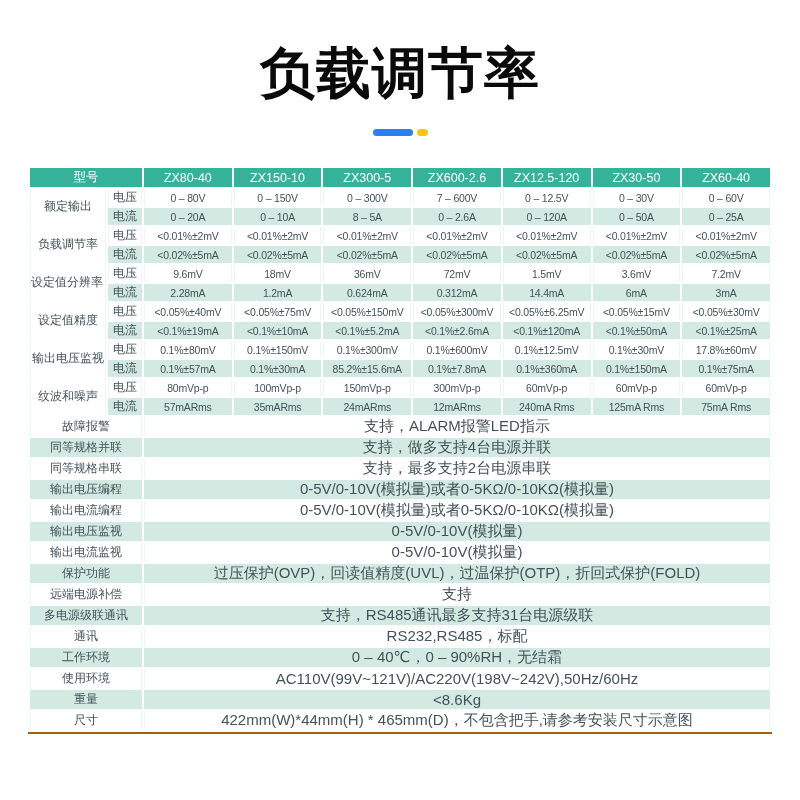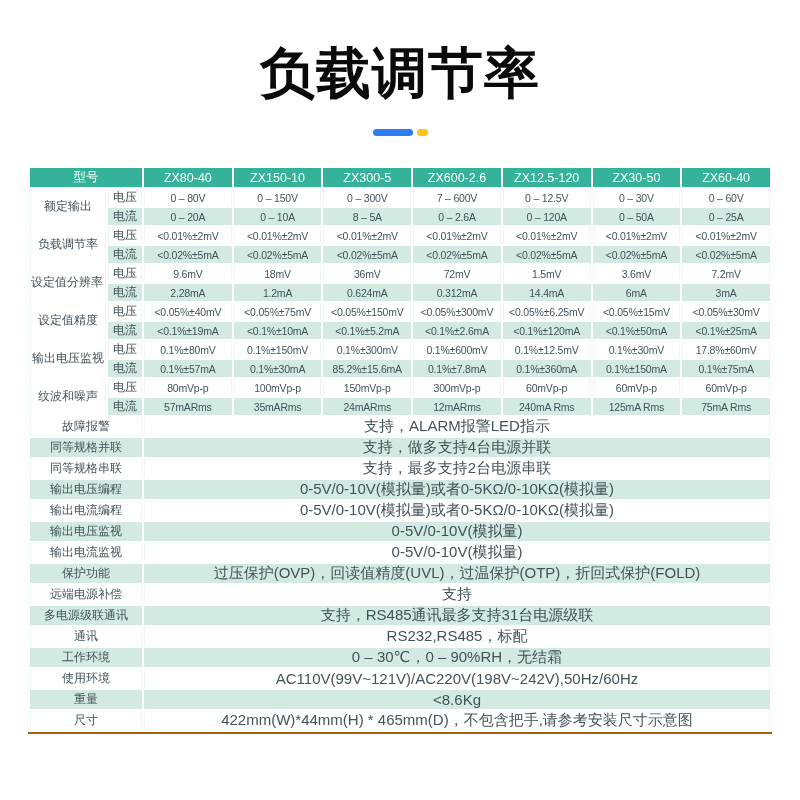--- a/index.html
+++ b/index.html
@@ -274,21 +274,21 @@
     <tr class="single">
       <td colspan="2" class="lbl g">多电源级联通讯</td>
       <td colspan="7" class="wide g">支持，RS485通讯最多支持31台电源级联</td>
     </tr>
     <tr class="single">
       <td colspan="2" class="lbl">通讯</td>
       <td colspan="7" class="wide">RS232,RS485，标配</td>
     </tr>
     <tr class="single">
       <td colspan="2" class="lbl g">工作环境</td>
-      <td colspan="7" class="wide g">0 – 30℃，0 – 90%RH，无结霜</td>
+      <td colspan="7" class="wide g">0 – 40℃，0 – 90%RH，无结霜</td>
     </tr>
     <tr class="single">
       <td colspan="2" class="lbl">使用环境</td>
       <td colspan="7" class="wide">AC110V(99V~121V)/AC220V(198V~242V),50Hz/60Hz</td>
     </tr>
     <tr class="single">
       <td colspan="2" class="lbl g">重量</td>
       <td colspan="7" class="wide g">&lt;8.6Kg</td>
     </tr>
     <tr class="single">

